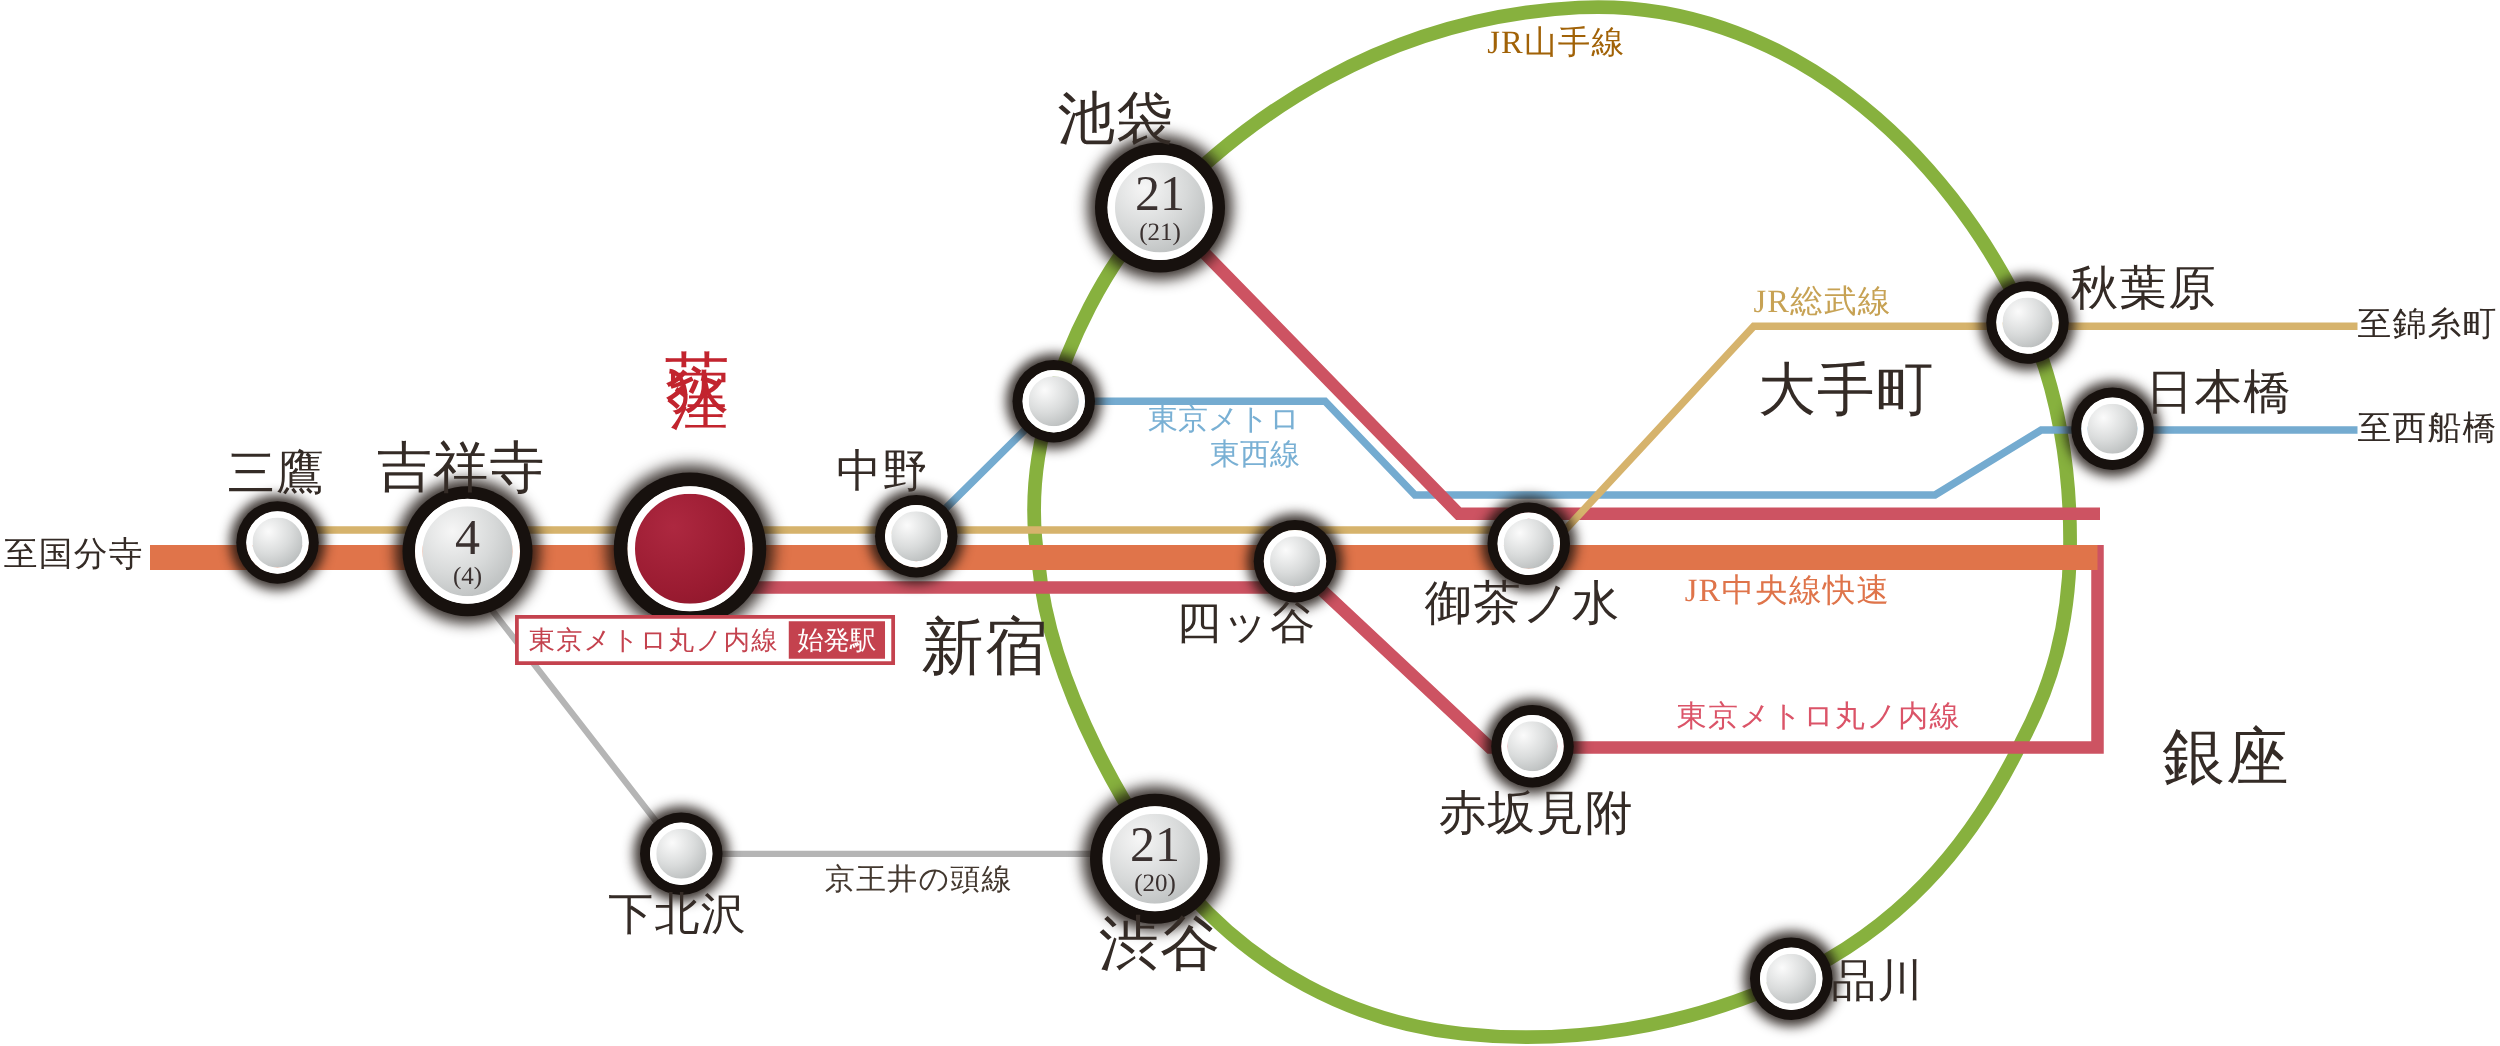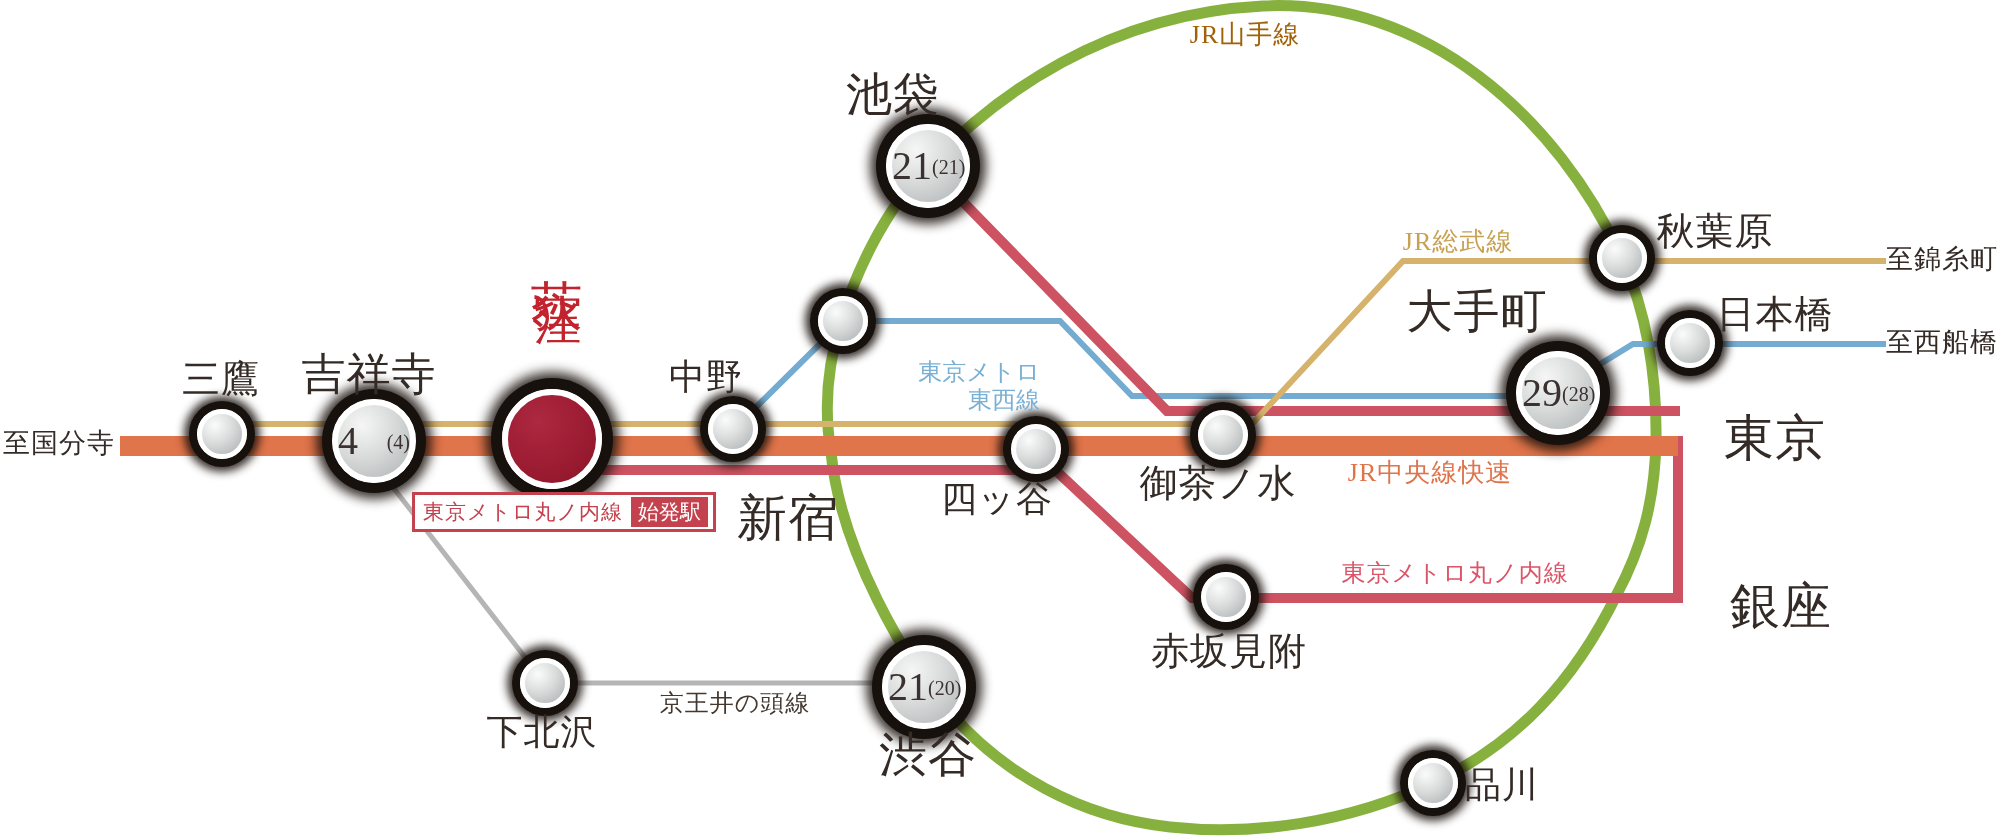--- a/index.html
+++ b/index.html
@@ -8,36 +8,36 @@
   .rails{position:absolute;left:0;top:0;}
 
   
   .st,.badge,.origin{position:absolute;border-radius:50%;transform:translate(-50%,-50%);box-sizing:content-box;}
   .st{width:40px;height:40px;border:5px solid #ffffff;
       background:radial-gradient(circle at 32% 28%,#fbfbfb,#dadcdc 45%,#a9adad 100%);
       box-shadow:0 0 0 8px #17110e,0 0 9px 13px rgba(25,17,12,.85);}
   .badge{width:72px;height:72px;border:6px solid #ffffff;
       background:radial-gradient(circle at 33% 28%,#f6f6f6,#d7d9d9 48%,#aeb2b2 100%);
       box-shadow:0 0 0 10px #17110e,0 0 11px 16px rgba(25,17,12,.85);
-      display:flex;flex-direction:row;align-items:center;justify-content:space-between;}
+      display:flex;flex-direction:column;align-items:center;justify-content:center;}
   .badge .num{font-size:40px;line-height:.95;color:#3a3130;}
   .badge .sub{font-size:20px;line-height:1;color:#3a3130;margin-top:2px;}
   .origin{width:88px;height:88px;border:6px solid #ffffff;
       background:radial-gradient(circle at 35% 30%,#ad2840,#9a1b31 62%,#891528 100%);
       box-shadow:0 0 0 11px #17110e,0 0 12px 17px rgba(25,17,12,.85);}
 
   
   .lbl{position:absolute;transform:translate(-50%,-50%);white-space:nowrap;
        color:#342b26;letter-spacing:1px;}
   .lbl.left{transform:translateY(-50%);}
   .lbl.right{transform:translateY(-50%);text-align:center;}
   .linelbl{position:absolute;transform:translate(-50%,-50%);white-space:nowrap;letter-spacing:1px;}
   .vert{position:absolute;transform:translateX(-50%);writing-mode:vertical-rl;text-orientation:upright;
         color:#c2242e;letter-spacing:10px;}
-  .tozai{position:absolute;text-align:right;color:#79b0d4;line-height:1.18;margin-top:36px;}
+  .tozai{position:absolute;text-align:right;color:#79b0d4;line-height:1.18;}
 
   
   .obox{position:absolute;transform:translate(-50%,-50%);display:flex;align-items:center;gap:8px;
         background:#fff;border:3px solid #c4424e;padding:2px 5px 2px 8px;}
   .obox .oline{color:#c4424e;font-size:21px;letter-spacing:1px;white-space:nowrap;}
   .obox .otag{background:#c4424e;color:#fff;font-size:21px;padding:1px 7px;white-space:nowrap;}
 </style>
 </head>
 <body>
 
@@ -75,24 +75,20 @@
   <div class="st" style="left:1433px;top:783px"></div>
 
   <div class="badge" style="left:374px;top:441px">
     <div class="num">4</div>
     <div class="sub">(4)</div>
   </div>
   <div class="badge" style="left:928px;top:166px">
     <div class="num">21</div>
     <div class="sub">(21)</div>
   </div>
-  <div class="badge" style="left:1558px;top:393px">
-    <div class="num">29</div>
-    <div class="sub">(28)</div>
-  </div>
   <div class="badge" style="left:924px;top:687px">
     <div class="num">21</div>
     <div class="sub">(20)</div>
   </div>
 
   <div class="origin" style="left:552px;top:439px"></div>
   <div class="vert" style="left:556px;top:238px;font-size:52px">荻窪</div>
   <div class="obox" style="left:564px;top:512px">
     <span class="oline">東京メトロ丸ノ内線</span>
     <span class="otag">始発駅</span>
@@ -101,21 +97,20 @@
   <div class="lbl" style="left:221px;top:379px;font-size:38px">三鷹</div>
   <div class="lbl" style="left:369px;top:374px;font-size:44px">吉祥寺</div>
   <div class="lbl" style="left:706px;top:377px;font-size:36px">中野</div>
   <div class="lbl" style="left:893px;top:95px;font-size:46px">池袋</div>
   <div class="lbl" style="left:788px;top:518px;font-size:50px">新宿</div>
   <div class="lbl" style="left:997px;top:499px;font-size:36px">四ッ谷</div>
   <div class="lbl" style="left:1218px;top:483px;font-size:38px">御茶ノ水</div>
   <div class="lbl" style="left:1477px;top:312px;font-size:46px">大手町</div>
   <div class="lbl" style="left:1715px;top:231px;font-size:38px">秋葉原</div>
   <div class="lbl" style="left:1775px;top:314px;font-size:38px">日本橋</div>
-  <div class="lbl" style="left:1775px;top:438px;font-size:50px">東京</div>
   <div class="lbl" style="left:1781px;top:606px;font-size:50px">銀座</div>
   <div class="lbl" style="left:1229px;top:651px;font-size:38px">赤坂見附</div>
   <div class="lbl" style="left:542px;top:732px;font-size:36px">下北沢</div>
   <div class="lbl" style="left:928px;top:755px;font-size:48px">渋谷</div>
   <div class="lbl" style="left:1502px;top:785px;font-size:36px">品川</div>
 
   <div class="lbl left" style="left:3px;top:443px;font-size:27px">至国分寺</div>
   <div class="lbl right" style="right:2px;top:259px;font-size:27px;transform:translateY(-50%)">至錦糸町</div>
   <div class="lbl right" style="right:2px;top:342px;font-size:27px;transform:translateY(-50%)">至西船橋</div>
 

